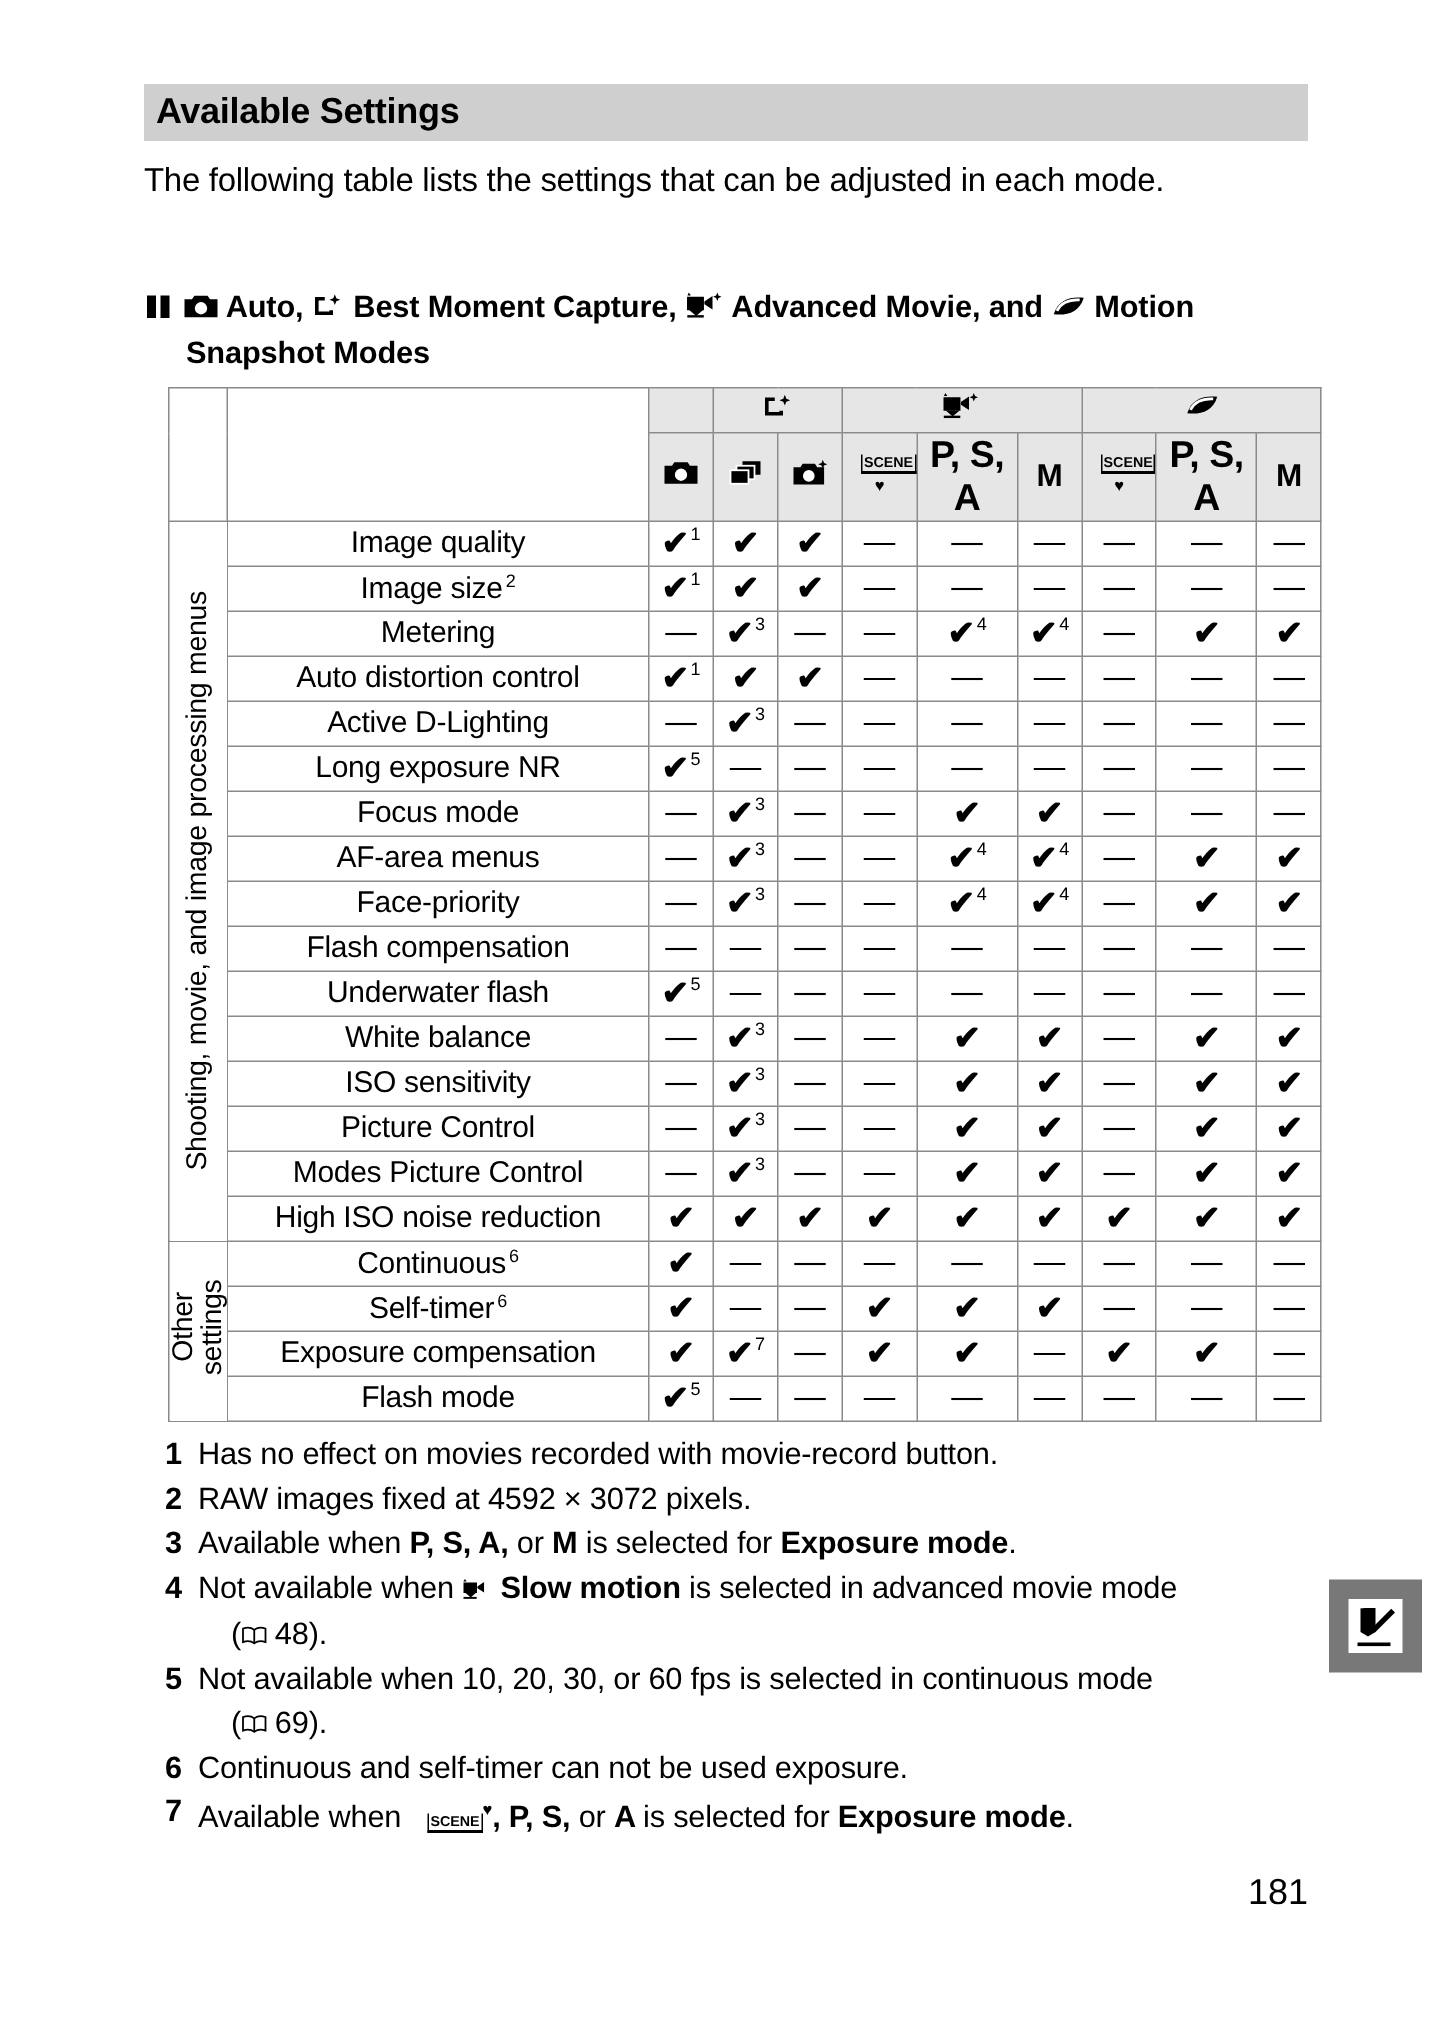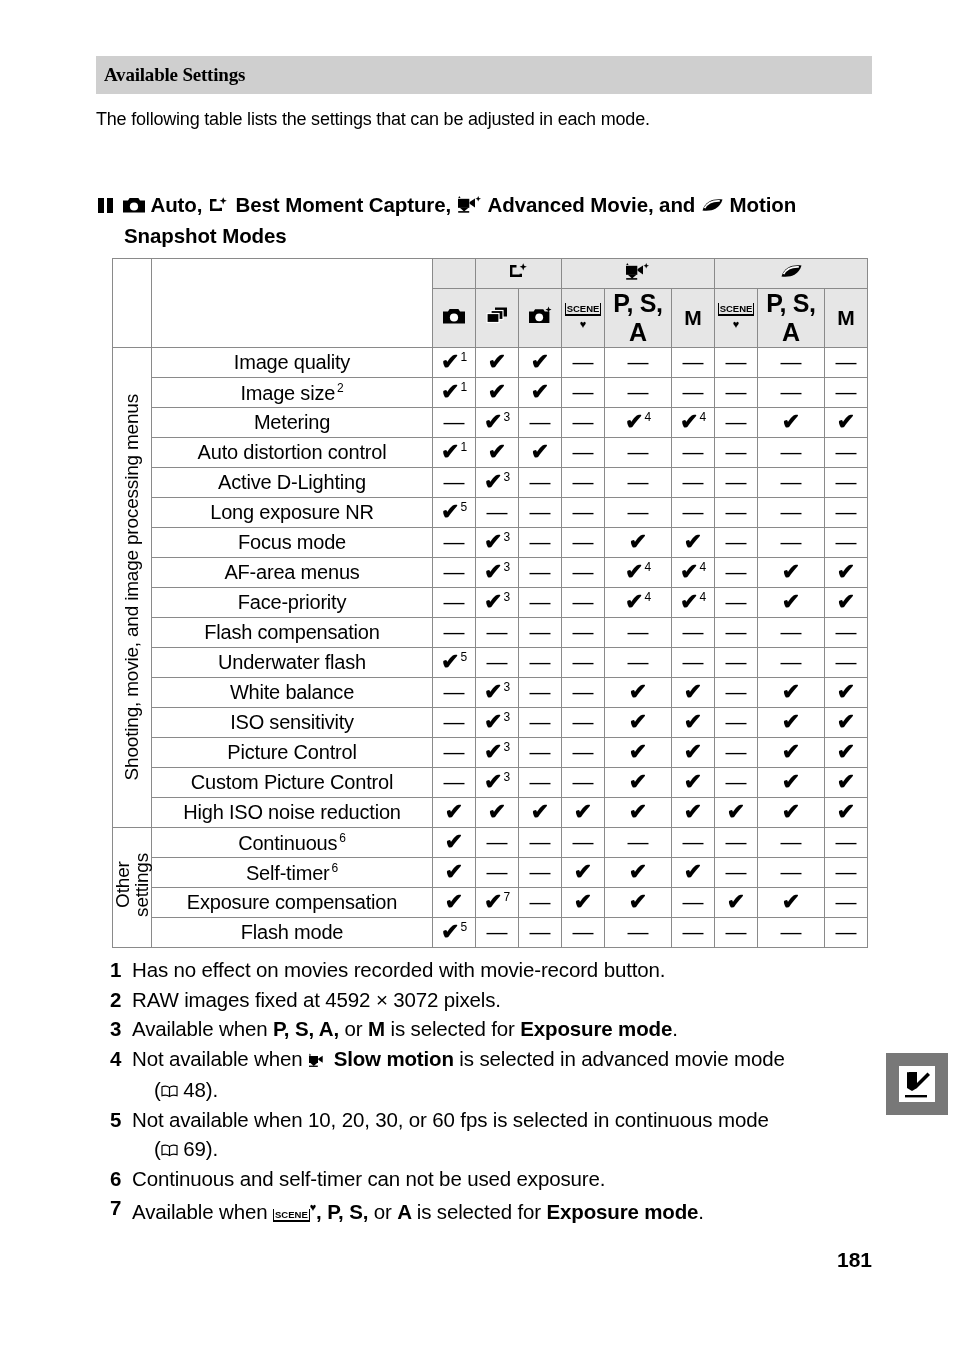--- a/index.html
+++ b/index.html
@@ -13,27 +13,27 @@
   }
   .page{position:relative;width:954px;height:1345px;}
 
   
   .heading-bar{
     position:absolute;left:96px;top:56px;width:776px;height:38px;
     background:#cfcfcf;
     display:flex;align-items:center;
   }
   .heading-bar .h-text{
-    font-size:19px;font-weight:bold;letter-spacing:-0.2px;padding-left:8px;font-family:Liberation Serif, serif;
+    font-size:24px;font-weight:bold;letter-spacing:-0.2px;padding-left:8px;
   }
 
   
   .intro{
     position:absolute;left:96px;top:103px;width:780px;
-    font-size:18px;line-height:33px;letter-spacing:-0.2px;
+    font-size:22px;line-height:33px;letter-spacing:-0.2px;
   }
 
   
   .subtitle{
     position:absolute;left:96px;top:190px;width:790px;
     font-size:20.5px;font-weight:bold;line-height:29px;
     letter-spacing:-0.1px;
   }
   .subtitle .ind{display:block;padding-left:28px;}
   .subtitle .lead{display:block;text-indent:0;}
@@ -105,21 +105,21 @@
   
   .scene-ic{
     display:inline-block;
     font-size:9.5px;font-weight:bold;
     border:1.6px solid #000;
     border-top:none;
     border-bottom:2.5px solid #000;
     padding:0 1px;
     letter-spacing:0px;
     line-height:11px;
-    position:relative;top:-1px;
+    position:relative;top:-1px;margin-left:12px;
   }
   .heart{font-size:11px;vertical-align:super;}
   .psa{font-weight:bold;font-size:25px;letter-spacing:-0.3px;}
   .mm{font-weight:bold;font-size:21px;}
 
   
   .notes{
     position:absolute;left:110px;top:955px;width:770px;
     font-size:20.5px;line-height:29.5px;letter-spacing:-0.15px;
   }
@@ -141,21 +141,21 @@
     display:flex;align-items:center;justify-content:center;
   }
   .rtab .tabicon{
     width:36px;height:36px;background:#fff;
     display:flex;align-items:center;justify-content:center;
   }
 
   
   .pageno{
     position:absolute;right:82px;top:1248px;
-    font-size:21px;font-weight:bold;letter-spacing:0px;
+    font-size:24px;font-weight:normal;letter-spacing:0px;
   }
 </style>
 </head>
 <body>
 
 <div class="page">
 
   <div class="heading-bar">
     <div class="h-text">Available Settings</div>
   </div>
@@ -450,21 +450,21 @@
             <td class="c-v"><span class="chk">✔<sup>3</sup></span></td>
             <td class="c-v"><span class="dash">—</span></td>
             <td class="c-v"><span class="dash">—</span></td>
             <td class="c-psa"><span class="chk">✔</span></td>
             <td class="c-m"><span class="chk">✔</span></td>
             <td class="c-v"><span class="dash">—</span></td>
             <td class="c-psa"><span class="chk">✔</span></td>
             <td class="c-m"><span class="chk">✔</span></td>
           </tr>
           <tr>
-            <td class="rowlabel c-name">Custom Picture Control</td>
+            <td class="rowlabel c-name">Modes Picture Control</td>
             <td class="c-v"><span class="dash">—</span></td>
             <td class="c-v"><span class="chk">✔<sup>3</sup></span></td>
             <td class="c-v"><span class="dash">—</span></td>
             <td class="c-v"><span class="dash">—</span></td>
             <td class="c-psa"><span class="chk">✔</span></td>
             <td class="c-m"><span class="chk">✔</span></td>
             <td class="c-v"><span class="dash">—</span></td>
             <td class="c-psa"><span class="chk">✔</span></td>
             <td class="c-m"><span class="chk">✔</span></td>
           </tr>

